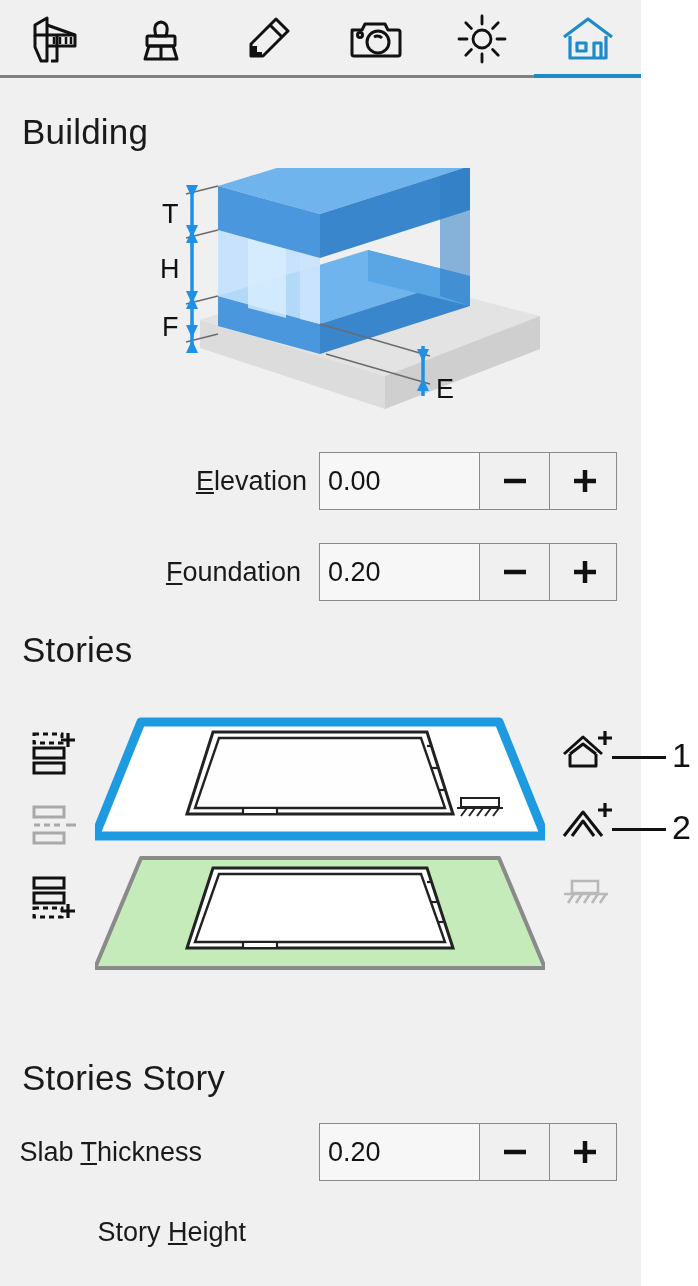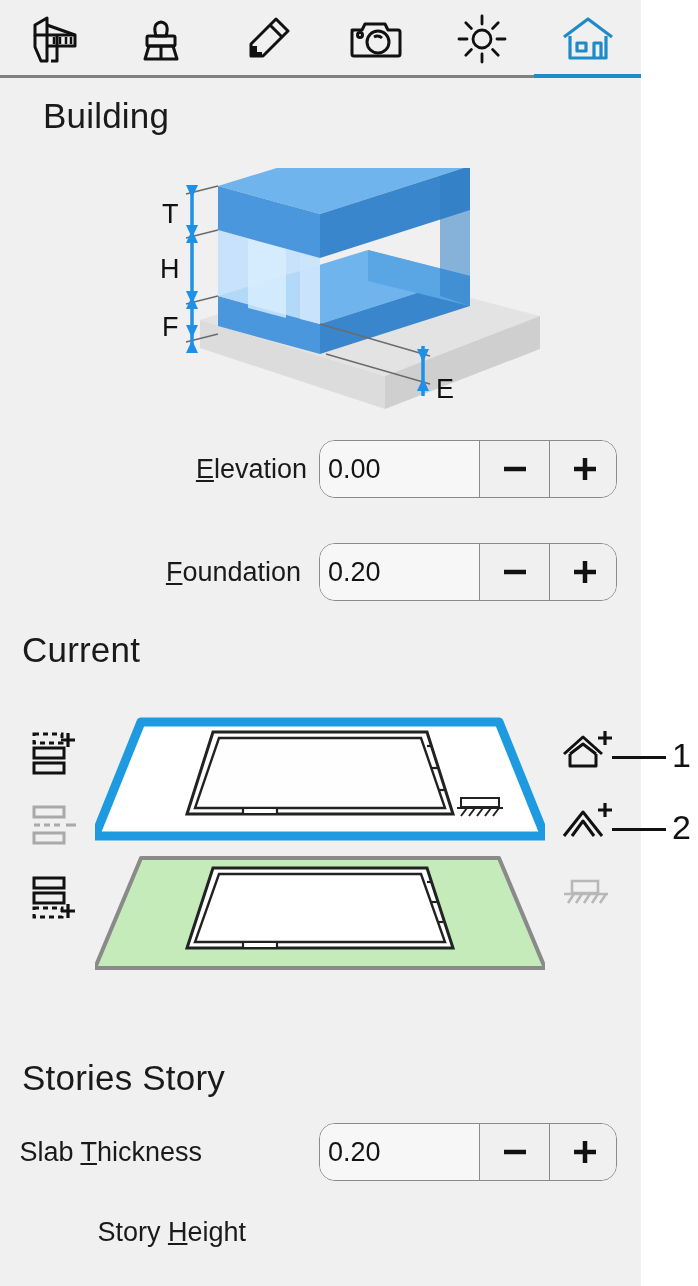--- a/index.html
+++ b/index.html
@@ -21,52 +21,52 @@
   }
   .tbtab svg{display:block;}
   #tbline{position:absolute;left:0;top:75px;width:641px;height:3px;background:#808080;}
   #tbactive{position:absolute;left:534px;top:74px;width:107px;height:4px;background:#1e8bc8;}
 
   
   .sec-h{
     position:absolute;left:22px;font-weight:300;color:#1a1a1a;
     font-size:35px;letter-spacing:.2px;white-space:nowrap;
   }
-  #h-building{top:96px;margin-left:21px;}
+  #h-building{top:112px;}
   #h-stories{top:630px;}
   #h-current{top:1058px;}
 
   
   #fig-building{position:absolute;left:140px;top:168px;width:400px;height:282px;}
 
   
   .row{position:absolute;height:58px;}
   .row .lbl{
     position:absolute;right:310px;top:0;height:58px;line-height:58px;
     font-size:27px;color:#1a1a1a;white-space:nowrap;
   }
   .lbl u{text-decoration:underline;text-underline-offset:2px;}
   .spin{
     position:absolute;left:319px;top:0;width:298px;height:58px;
-    box-sizing:border-box;border:1px solid #8a8a8a;border-radius:16px;
+    box-sizing:border-box;border:1px solid #8a8a8a;border-radius:0;
     background:#f7f7f7;display:flex;overflow:hidden;
   }
   .spin .val{
     flex:0 0 159px;height:100%;display:flex;align-items:center;
     padding-left:8px;box-sizing:border-box;font-size:27px;color:#141414;
     background:#f7f7f7;cursor:text;
   }
   .spin .btn{
     flex:0 0 69px;height:100%;border-left:1px solid #8a8a8a;
     display:flex;align-items:center;justify-content:center;
     background:#f0f0f0;cursor:pointer;
   }
   .spin .btn svg{display:block;}
 
-  #row-elev{left:0;top:440px;width:617px;}
+  #row-elev{left:0;top:452px;width:617px;}
   #row-found{left:0;top:543px;width:611px;}
   #row-slab{left:0;top:1123px;width:512px;}
   #row-story{left:0;top:1203px;width:556px;}
 
   
   #stories-wrap{position:absolute;left:0;top:700px;width:698px;height:290px;}
   .sideicon{position:absolute;cursor:pointer;}
   .sideicon.disabled{cursor:default;}
   #si-above{left:30px;top:30px;}
   #si-merge{left:30px;top:103px;}
@@ -275,21 +275,21 @@
         </svg>
     </div>
     <div class="btn">
       <svg width="34" height="34" viewBox="0 0 34 34">
           <path d="M6 17 h22 M17 6 v22" stroke="#111" stroke-width="4.5"></path>
         </svg>
     </div>
   </div>
 </div>
 
-<div class="sec-h" id="h-stories">Current</div>
+<div class="sec-h" id="h-stories">Stories</div>
 
 <div id="stories-wrap">
 
   <div class="sideicon" id="si-above">
     <svg width="50" height="48" viewBox="0 0 50 48">
       <g fill="none" stroke="#111" stroke-width="3">
         <rect x="4" y="4" width="28" height="9" stroke-dasharray="5 4"></rect>
         <rect x="4" y="18" width="30" height="10"></rect>
         <rect x="4" y="33" width="30" height="10"></rect>
         <path d="M38 3 v14 M31 10 h14" stroke-width="3.2"></path>

